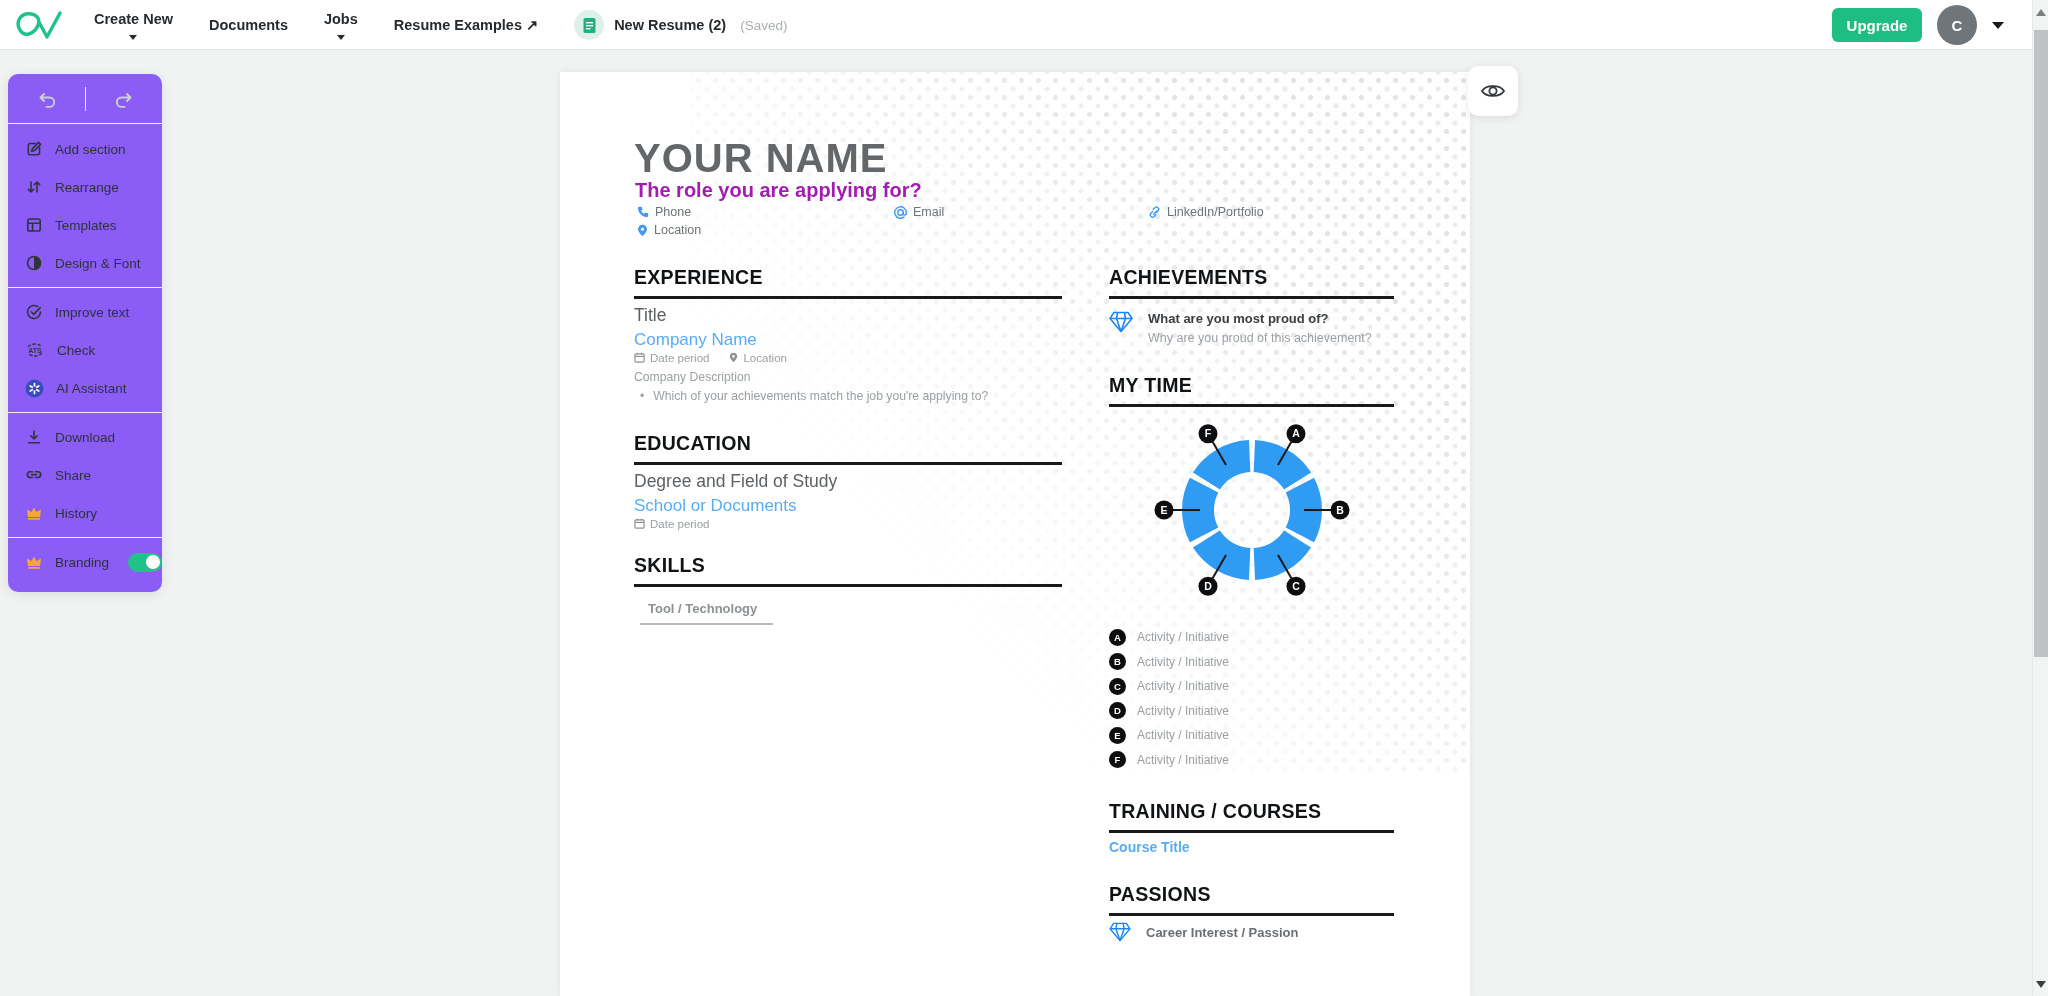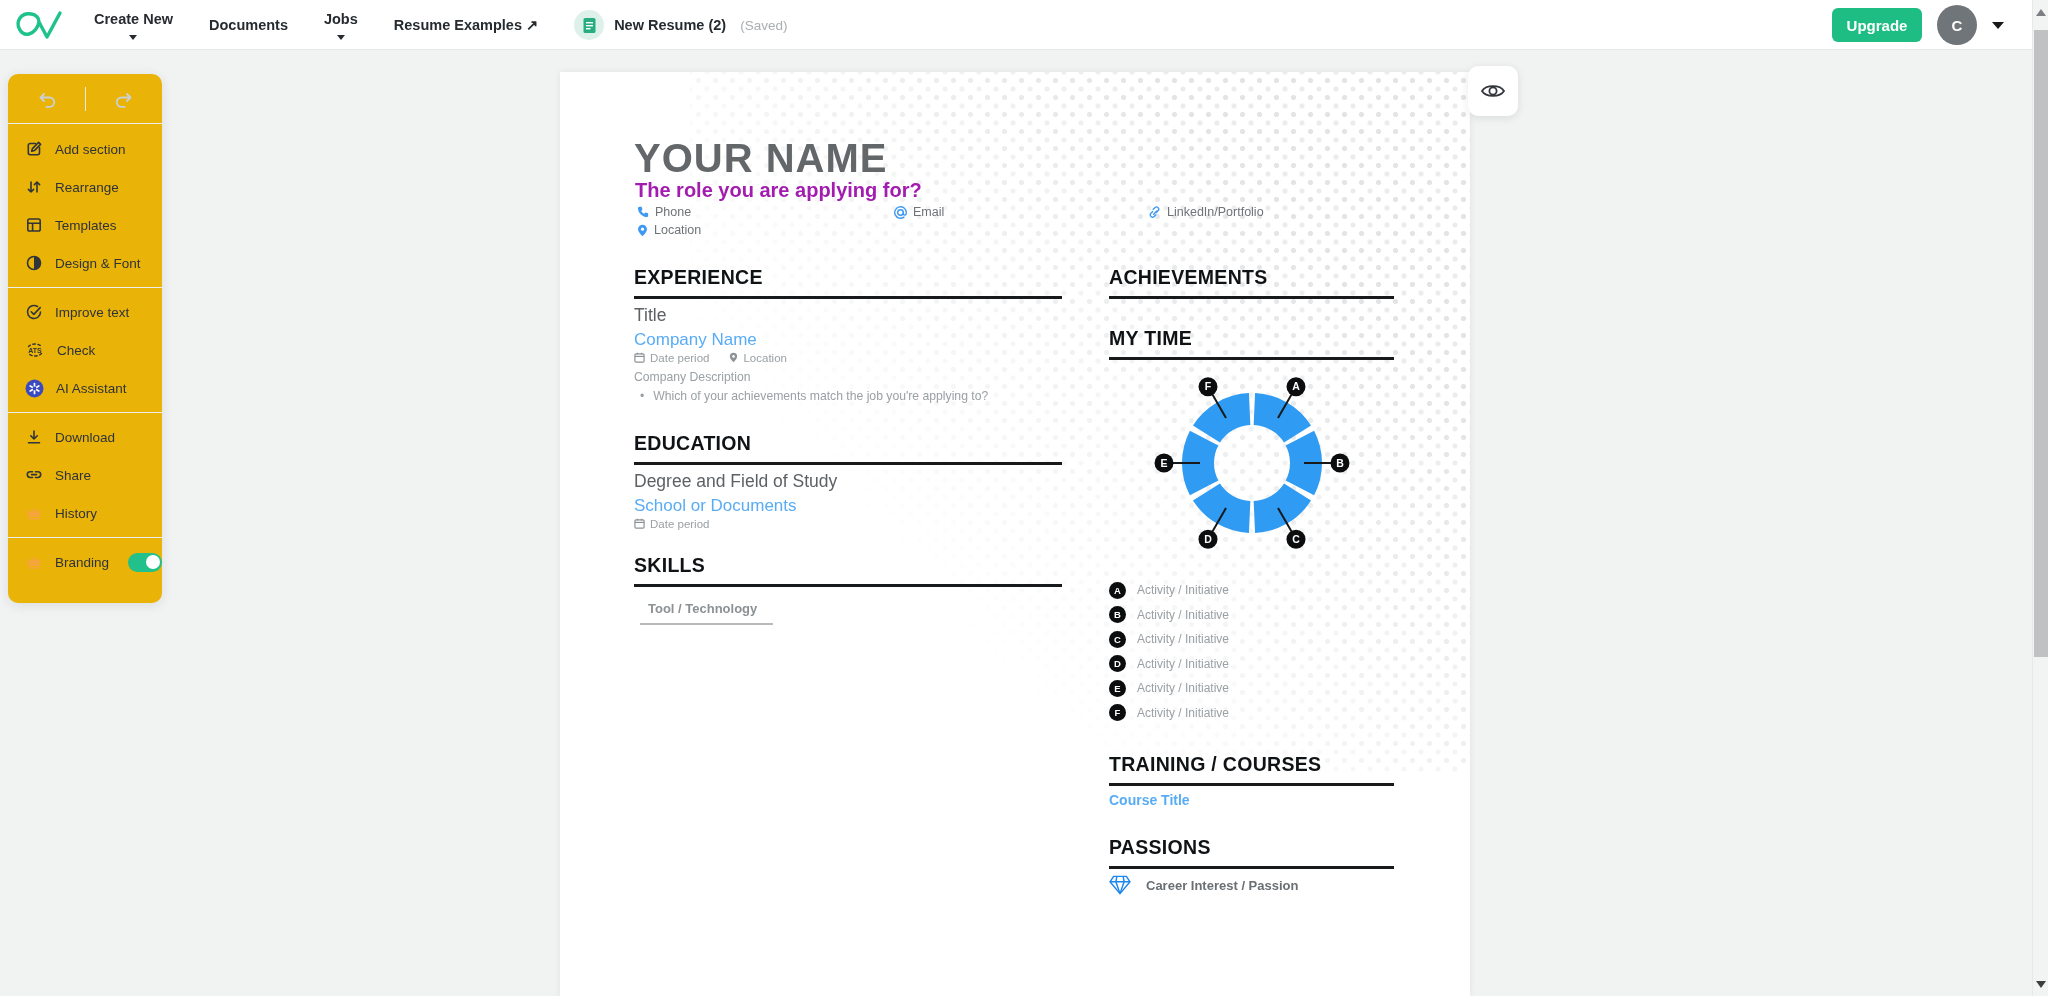--- a/index.html
+++ b/index.html
@@ -20,21 +20,21 @@
   .avatar { width:40px; height:40px; border-radius:50%; background:#70757a; color:#fff; font-size:15px; font-weight:600; display:flex; align-items:center; justify-content:center; cursor:pointer; }
   .nav-caret { width:0; height:0; border-left:6px solid transparent; border-right:6px solid transparent; border-top:7px solid #16181a; cursor:pointer; }
 
   
   .scrollbar { position:absolute; right:0; top:0; width:16px; height:996px; background:#f2f3f3; border-left:1px solid #e7e8e8; z-index:30; }
   .scroll-up { position:absolute; top:9px; left:3px; width:0; height:0; border-left:5px solid transparent; border-right:5px solid transparent; border-bottom:7px solid #7c8083; cursor:pointer; }
   .scroll-thumb { position:absolute; top:30px; left:1px; width:14px; height:627px; background:#bfc1c3; cursor:pointer; }
   .scroll-down { position:absolute; bottom:8px; left:3px; width:0; height:0; border-left:5px solid transparent; border-right:5px solid transparent; border-top:7px solid #3b3e40; cursor:pointer; }
 
   
-  .sidebar { position:absolute; left:8px; top:74px; width:154px; background:#eab308; border-radius:10px; box-shadow:0 2px 12px rgba(30,40,50,.10); padding-bottom:22px; z-index:10; }
+  .sidebar { position:absolute; left:8px; top:74px; width:154px; background:#8b5cf6; border-radius:10px; box-shadow:0 2px 12px rgba(30,40,50,.10); padding-bottom:11px; z-index:10; }
   .undo-row { height:50px; display:flex; align-items:center; border-bottom:1px solid #eceeef; position:relative; }
   .undo-half { flex:1; display:flex; align-items:center; justify-content:center; cursor:pointer; }
   .undo-divider { position:absolute; left:50%; top:13px; width:1px; height:24px; background:#e8eaeb; }
   .side-item { display:flex; align-items:center; gap:12px; padding-left:17px; height:38px; font-size:13.5px; color:#2e3338; cursor:pointer; }
   .side-item svg { flex:0 0 auto; }
   .side-div { height:1px; background:#eceeef; margin:5px 0; }
   .toggle { width:34px; height:19px; background:#22c08a; border-radius:10px; position:relative; margin-left:7px; cursor:pointer; }
   .toggle-knob { position:absolute; right:2.5px; top:2.5px; width:14px; height:14px; background:#fff; border-radius:50%; }
 
   
@@ -307,20 +307,30 @@
         <span>Date period</span>
       </span>
     </div>
 
     <div class="sec-h gap-skills">SKILLS</div>
     <span class="skill-pill">Tool / Technology</span>
   </div>
 
   <div class="col-right">
     <div class="sec-h">ACHIEVEMENTS</div>
+    <div class="ach-row">
+      <svg width="24" height="22" viewBox="0 0 24 22" fill="none" stroke="#1d86ef" stroke-width="1.6" stroke-linejoin="round">
+        <path d="M5 1.5 H19 L23 7.5 L12 20.5 L1 7.5 Z"></path>
+          <path d="M1 7.5 H23 M8.5 1.5 L7.5 7.5 L12 20.5 M15.5 1.5 L16.5 7.5 L12 20.5"></path>
+      </svg>
+      <div>
+        <div class="ach-q">What are you most proud of?</div>
+        <div class="ach-sub">Why are you proud of this achievement?</div>
+      </div>
+    </div>
 
     <div class="sec-h gap-mytime">MY TIME</div>
     <svg class="donut-svg" width="210" height="210" viewBox="-105 -105 210 210">
       <path id="seg" d="M 3.05 -69.93 A 70 70 0 0 1 59.04 -37.61 L 32.05 -20.42 A 38 38 0 0 0 1.66 -37.96 Z" fill="#2f9bf2"></path>
       <use href="#seg" transform="rotate(60)"></use>
       <use href="#seg" transform="rotate(120)"></use>
       <use href="#seg" transform="rotate(180)"></use>
       <use href="#seg" transform="rotate(240)"></use>
       <use href="#seg" transform="rotate(300)"></use>
       <g stroke="#17191b" stroke-width="2">

